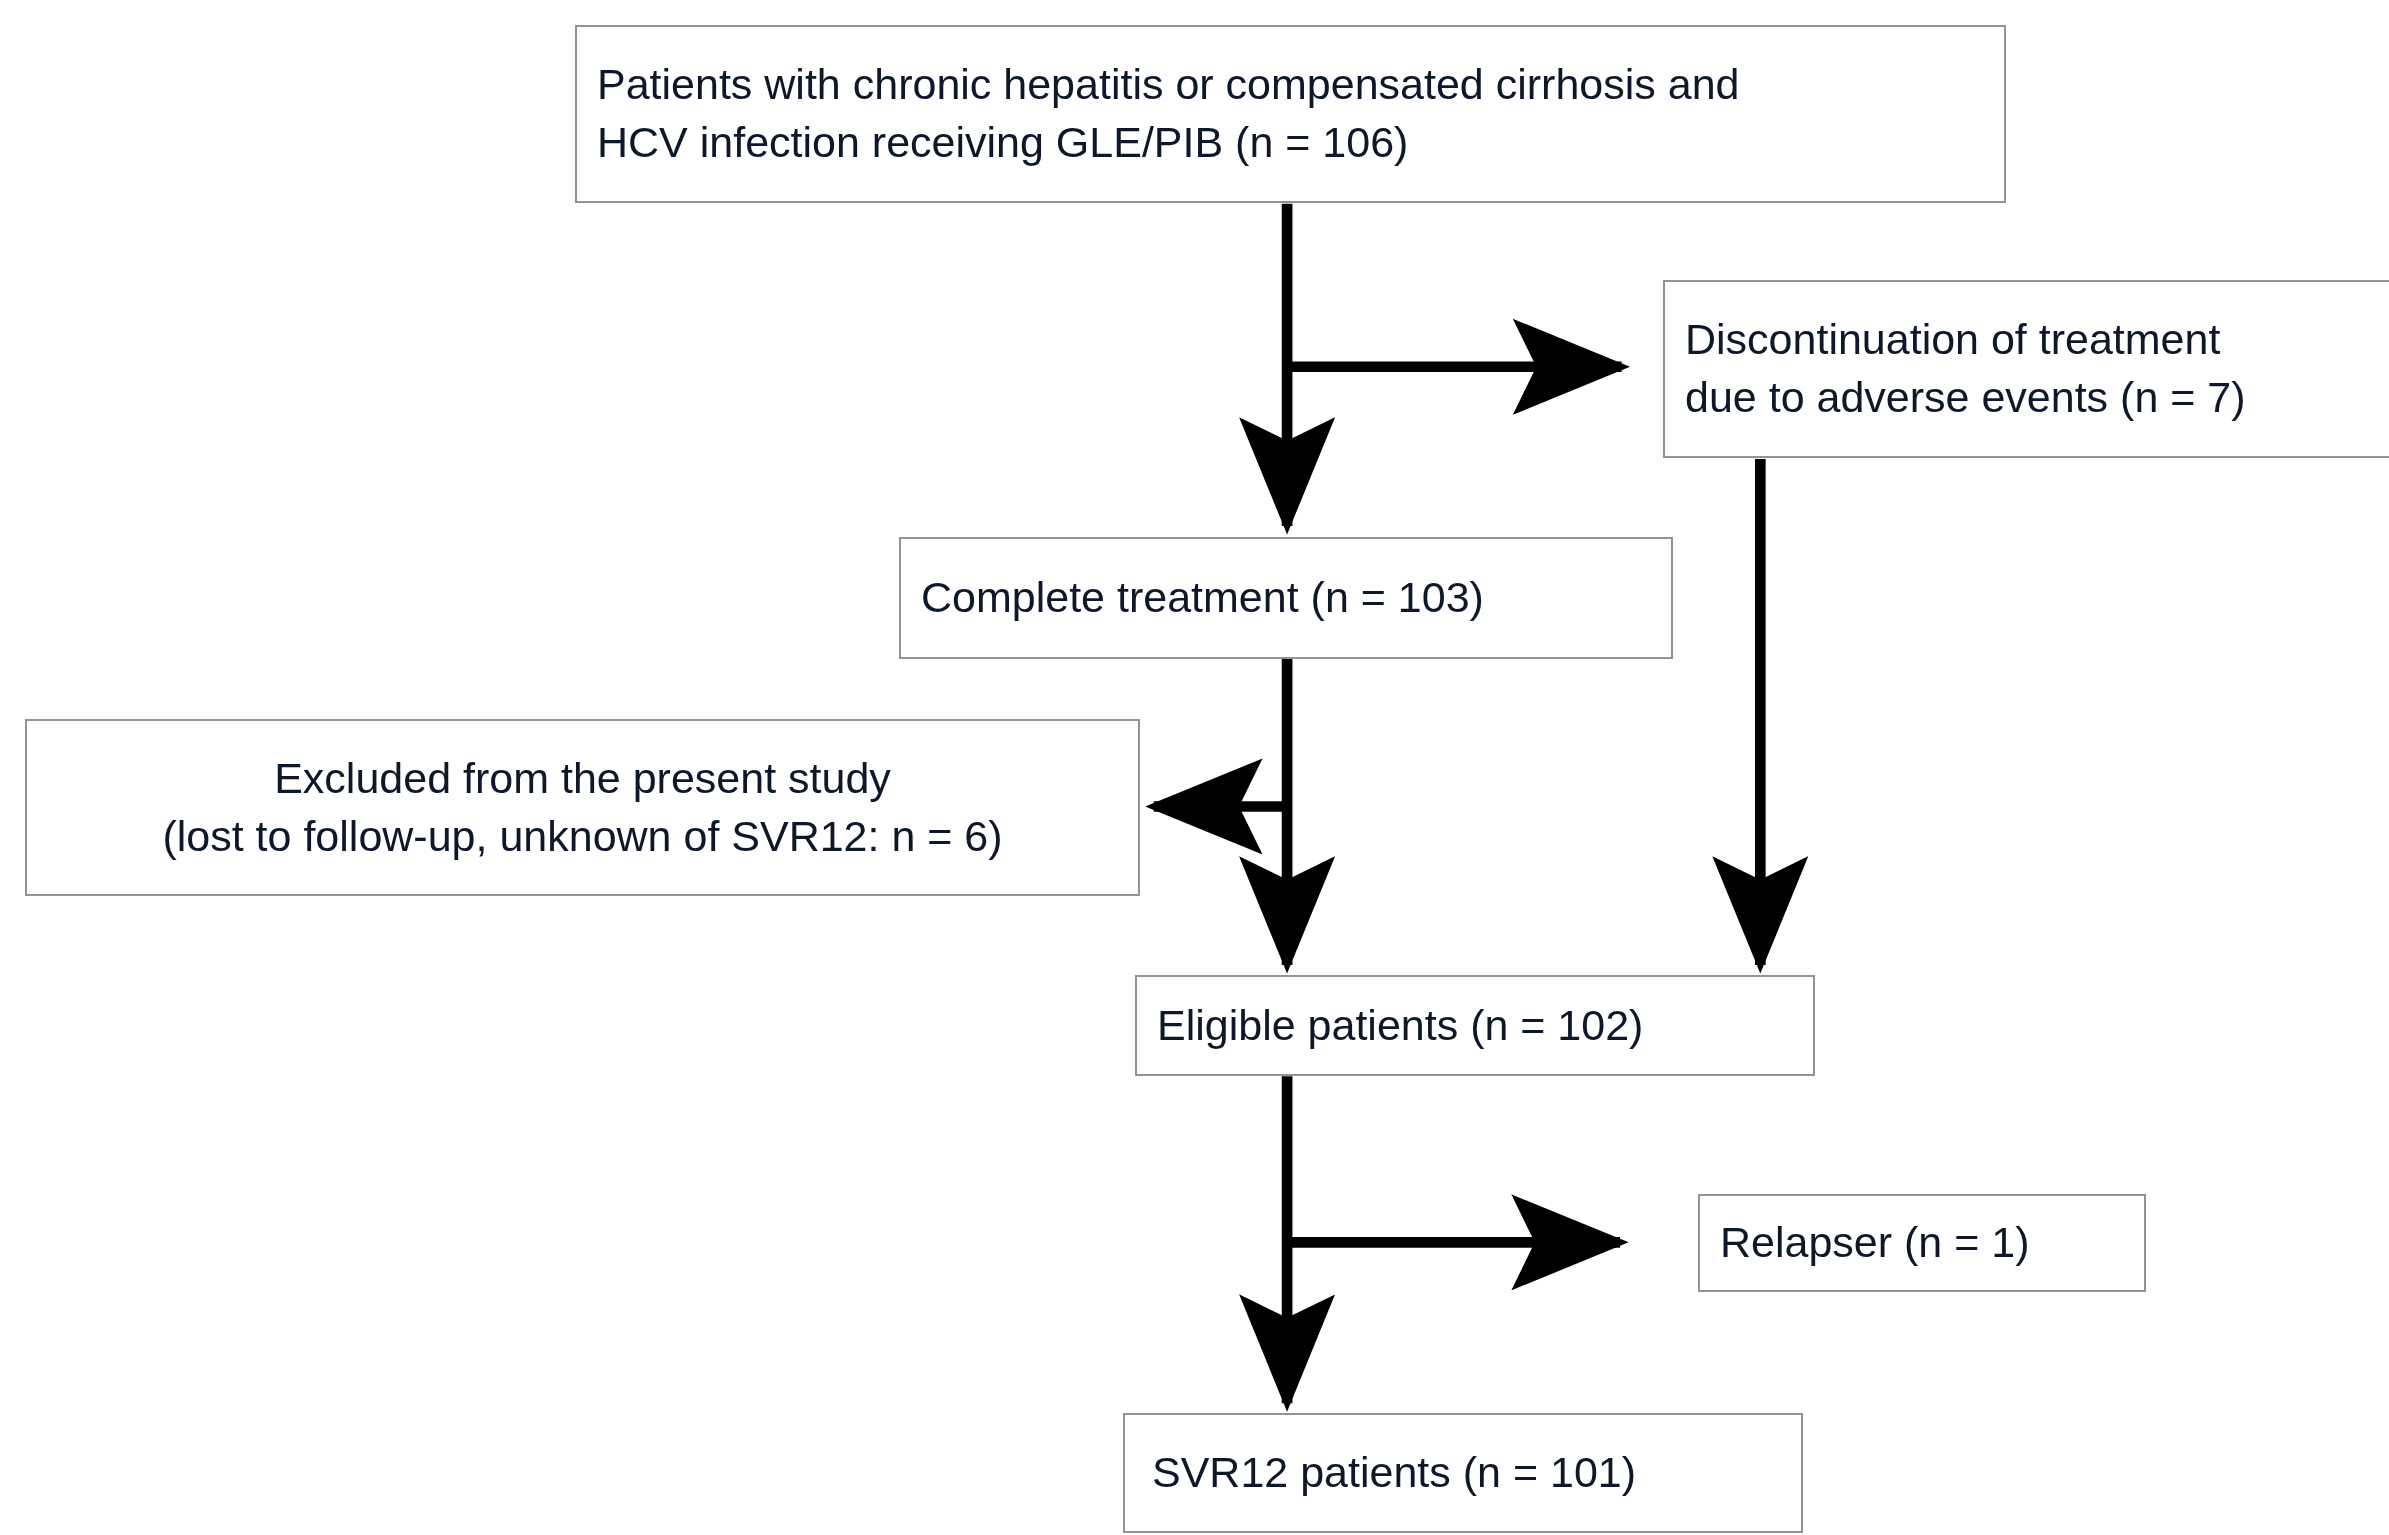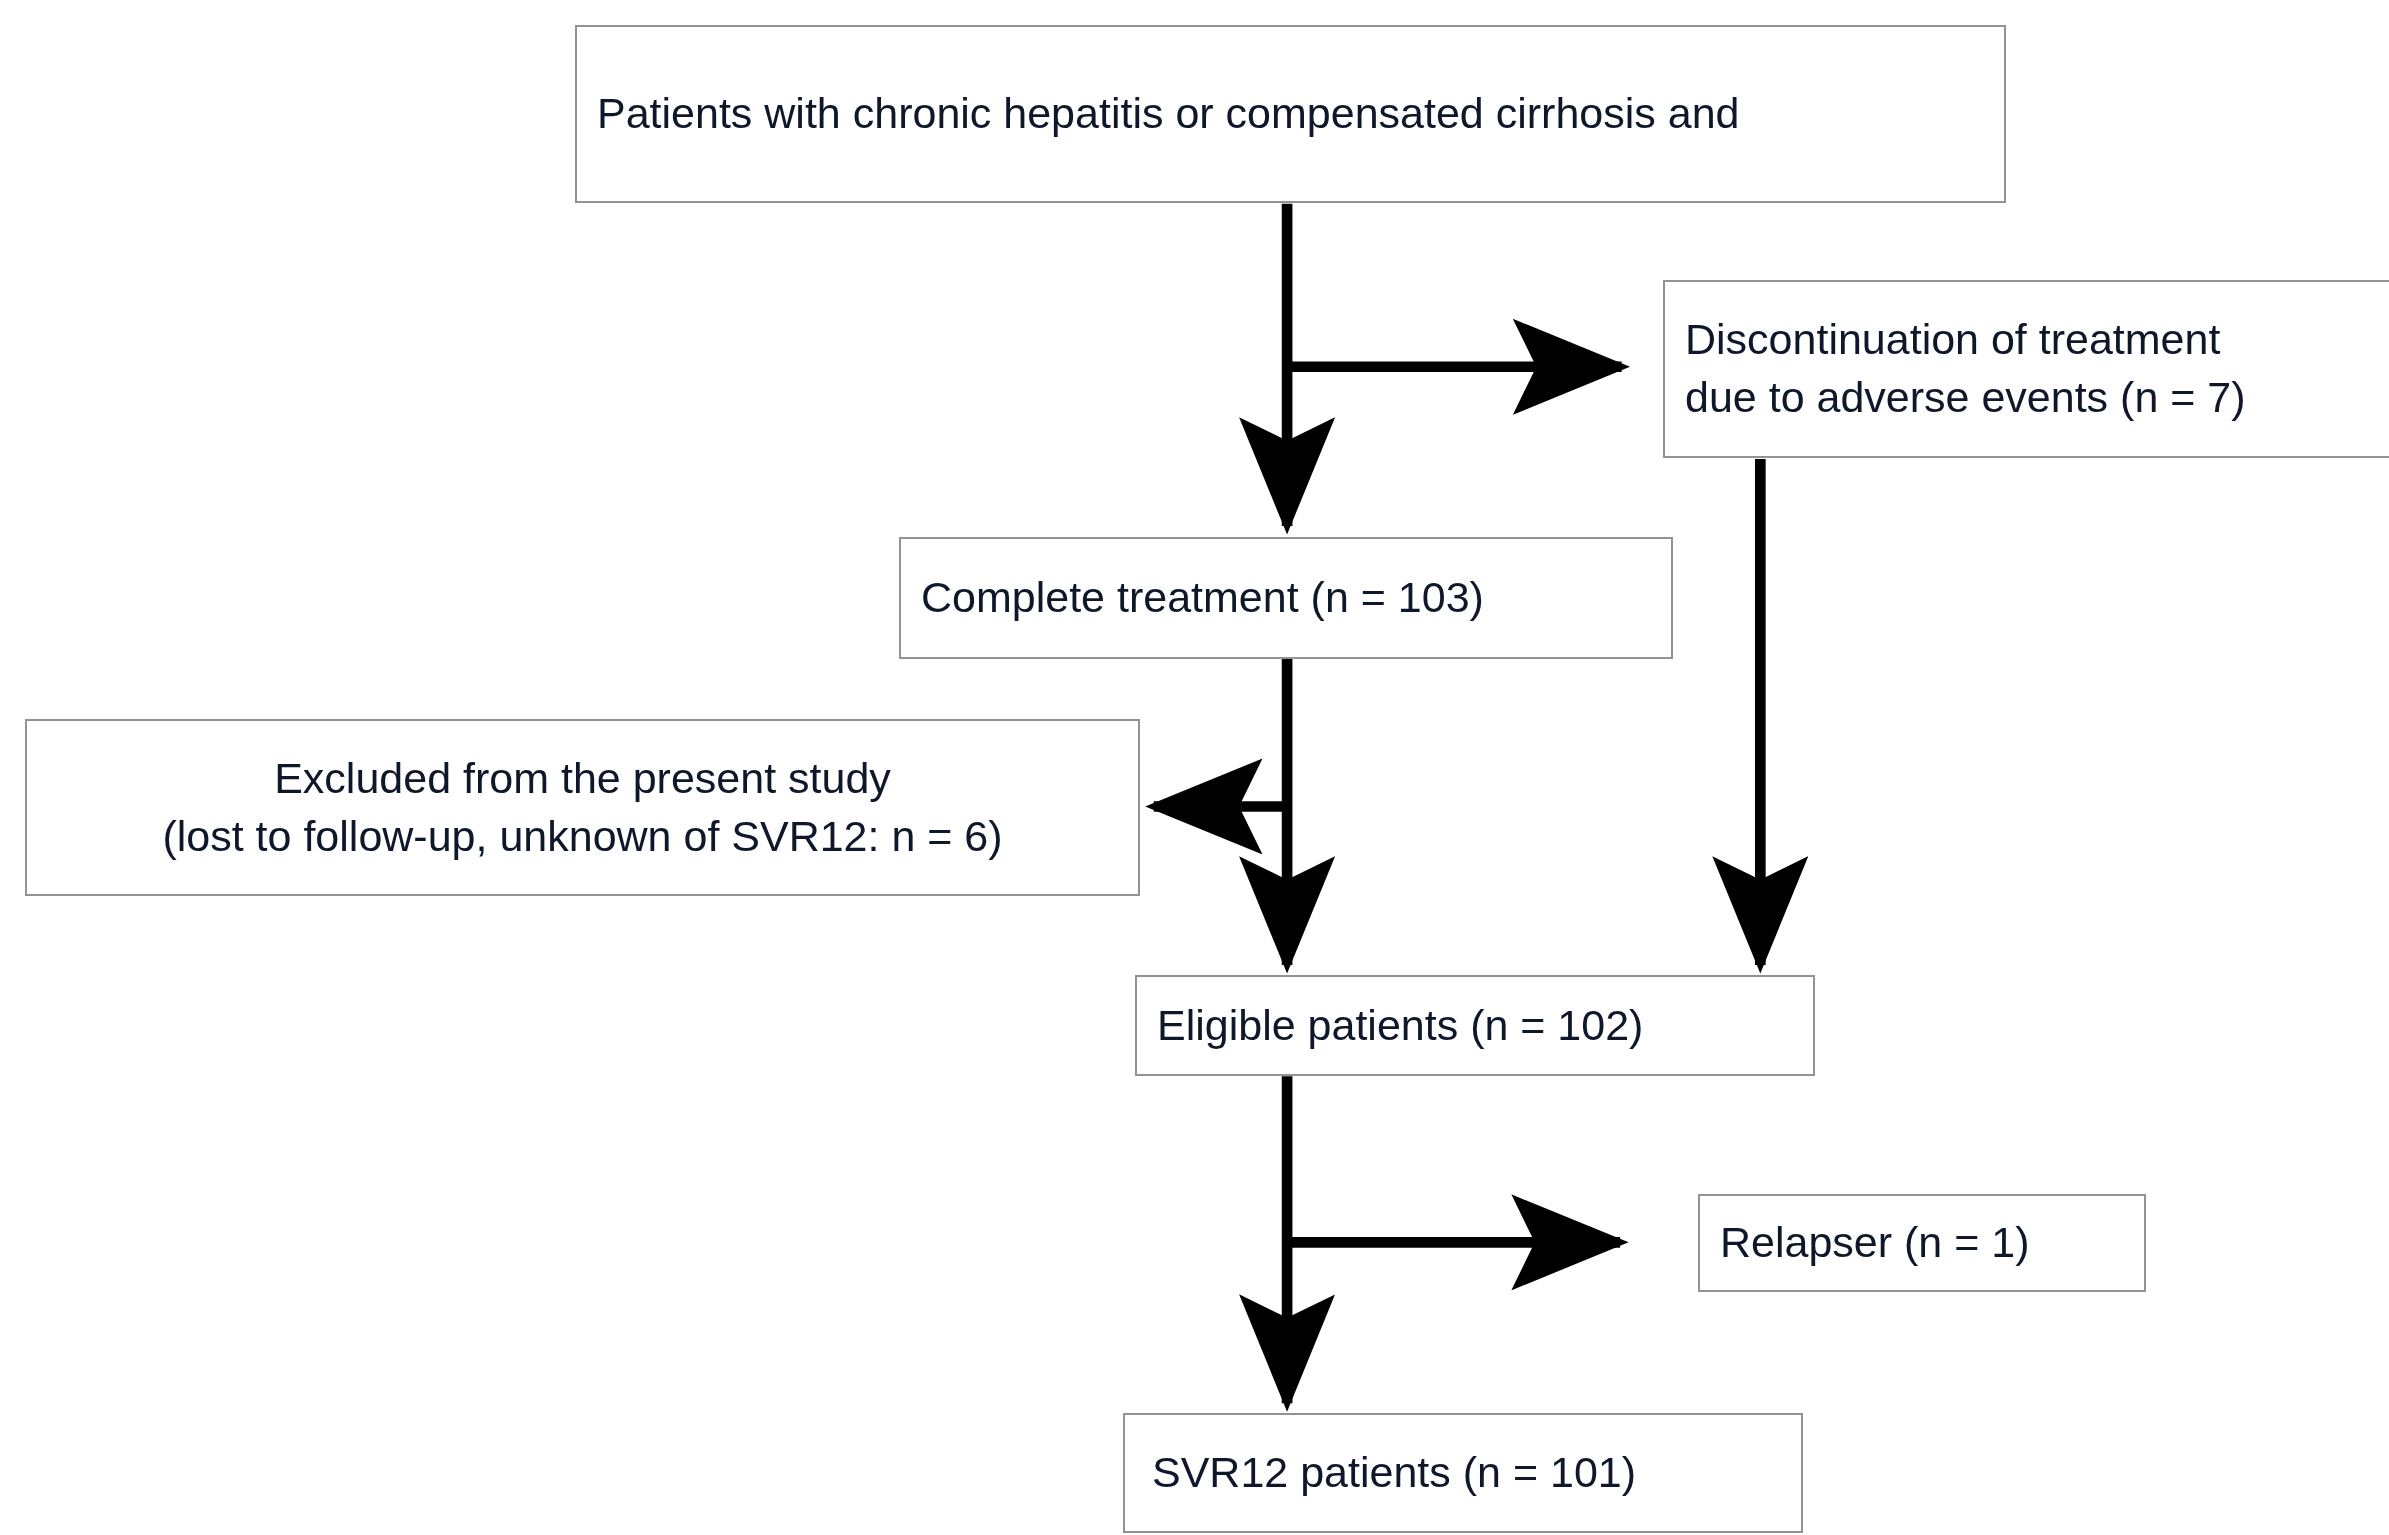--- a/index.html
+++ b/index.html
@@ -92,20 +92,21 @@
       <line x1="1689" y1="1412" x2="1689" y2="1841" stroke="#000000" stroke-width="14" marker-end="url(#arrowhead)"></line>
     </g>
 
     <g>
       <line x1="1689" y1="1630" x2="2126" y2="1630" stroke="#000000" stroke-width="14" marker-end="url(#arrowhead)"></line>
     </g>
   </svg>
 
   <div class="node" id="node-enrolled">
     <div class="node-line">Patients with chronic hepatitis or compensated cirrhosis and</div>
+    <div class="node-line">HCV infection receiving GLE/PIB (n = 106)</div>
   </div>
 
   <div class="node" id="node-discontinued">
     <div class="node-line">Discontinuation of treatment</div>
     <div class="node-line">due to adverse events (n = 7)</div>
   </div>
 
   <div class="node" id="node-complete">
     <div class="node-line">Complete treatment (n = 103)</div>
   </div>

